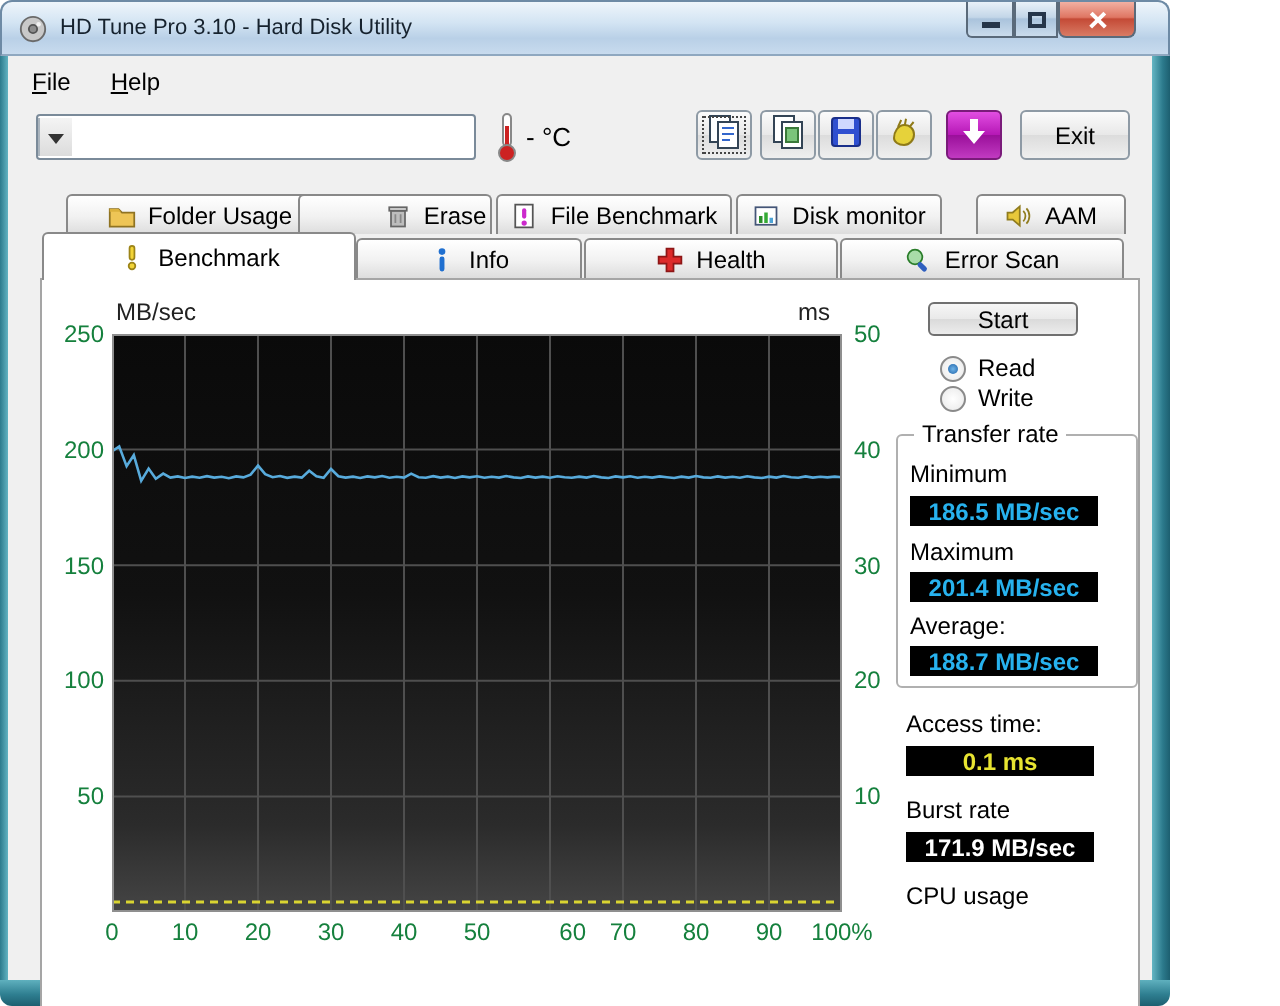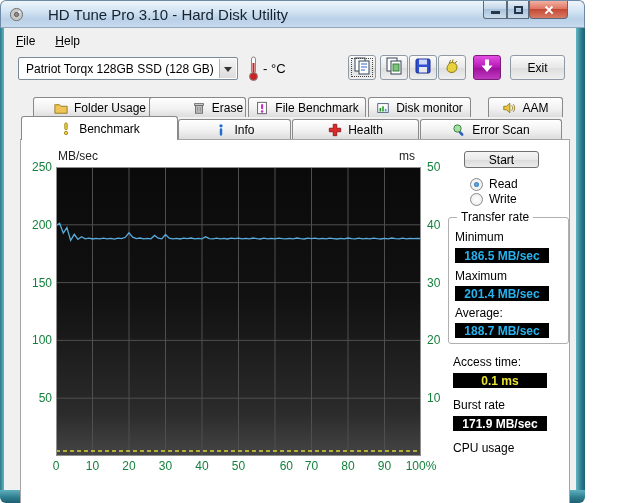--- a/index.html
+++ b/index.html
@@ -5,21 +5,21 @@
   * { margin:0; padding:0; box-sizing:border-box; }
   body { width:640px; height:503px; background:#fff; font-family:"Liberation Sans", sans-serif; font-size:12px; color:#000; position:relative; overflow:hidden; }
   .stage { position:absolute; left:0; top:0; width:640px; height:503px; background:#fff; }
 
   
   .window { position:absolute; left:0; top:0; width:585px; height:503px; }
   .titlebar { position:absolute; left:0; top:0; width:585px; height:28px;
     background:linear-gradient(#eef5fb,#d3e4f3 40%,#b9d0e7 70%,#c8dbee);
     border:1px solid #6d8aa5; border-bottom:1px solid #8fa8c0; border-radius:6px 6px 0 0;
     display:flex; align-items:center; }
-  .title-text { margin-left:24px; font-size:15px; color:#16222e; }
+  .title-text { margin-left:6px; font-size:11px; color:#16222e; }
   .app-icon { margin-left:8px; width:15px; height:15px; display:inline-block; }
   .winbtns { position:absolute; right:16px; top:0; display:flex; }
   .winbtn { height:18px; border:1px solid #5a6a7a; border-top:none; display:flex; align-items:center; justify-content:center; }
   .winbtn.min { width:24px; background:linear-gradient(#e9f1f8,#c3d6e8 45%,#aac3dc 50%,#cadcec); border-radius:0 0 0 3px; }
   .winbtn.max { width:22px; background:linear-gradient(#e9f1f8,#c3d6e8 45%,#aac3dc 50%,#cadcec); }
   .winbtn.close { width:39px; background:linear-gradient(#f2b0a2,#df7663 45%,#c44a36 50%,#d97b64); border-radius:0 0 4px 4px; }
   .glyph-min { width:9px; height:3px; background:#26364a; margin-top:6px; }
   .glyph-max { width:9px; height:8px; border:2px solid #26364a; background:transparent; }
   .glyph-x { position:relative; width:12px; height:12px; }
   .glyph-x::before, .glyph-x::after { content:""; position:absolute; left:1px; top:5px; width:10px; height:2.4px; background:#fff; }
@@ -105,21 +105,20 @@
     <div class="win-bottom"></div>
 
     <div class="client">
 
       <div class="menubar">
         <span class="menu-item"><u>F</u>ile</span>
         <span class="menu-item"><u>H</u>elp</span>
       </div>
 
       <div class="combo">
-        <span class="combo-text">Patriot Torqx 128GB SSD (128 GB)</span>
         <span class="combo-arrow"></span>
       </div>
       <span class="thermo">
         <svg width="13" height="27" viewBox="0 0 13 27">
             <rect x="4.5" y="2" width="4" height="16" rx="2" fill="#fff" stroke="#888"></rect>
             <rect x="5.5" y="8" width="2" height="11" fill="#cc2222"></rect>
             <circle cx="6.5" cy="21.5" r="4" fill="#cc2222" stroke="#888"></circle>
           </svg>
       </span>
       <span class="temp-text">- °C</span>

